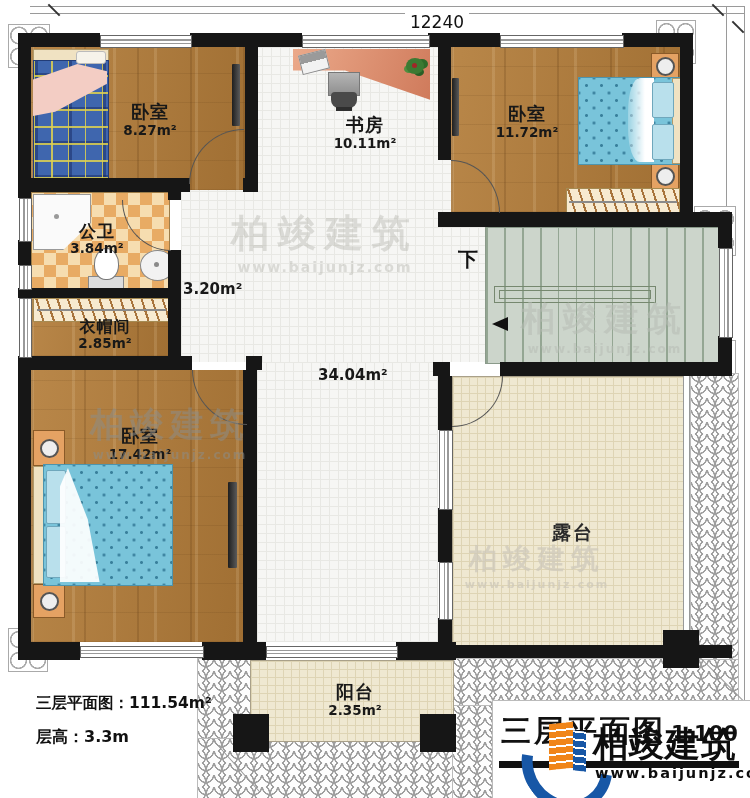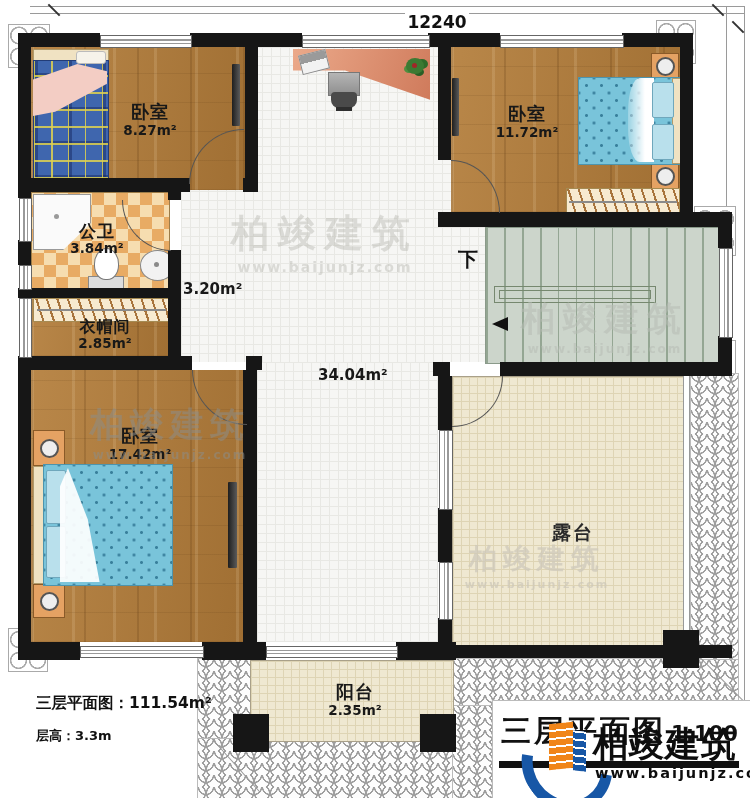--- a/index.html
+++ b/index.html
@@ -75,21 +75,21 @@
 <div id="canvas">
 
   <div class="dimline" style="left:30px;top:6px;width:714px;height:1px;"></div>
   <div class="dimline" style="left:30px;top:13px;width:714px;height:1px;"></div>
   <div class="dimline" style="left:726px;top:6px;width:1px;height:766px;"></div>
   <div class="dimline" style="left:744px;top:6px;width:1px;height:770px;"></div>
   <div class="tick" style="left:46px;top:9px;"></div>
   <div class="tick" style="left:710px;top:9px;"></div>
   <div class="tick" style="left:730px;top:26px;"></div>
   <div class="tick" style="left:730px;top:758px;"></div>
-  <div class="abs" style="left:405px;top:12px;width:64px;height:20px;background:#fff;z-index:3;text-align:center;font-size:17px;font-weight:bold;color:#111;">12240</div>
+  <div class="abs" style="left:405px;top:12px;width:64px;height:20px;background:#fff;z-index:3;text-align:center;font-size:17px;font-weight:normal;color:#111;">12240</div>
   <div class="abs" style="left:686px;top:302px;width:60px;height:20px;z-index:3;text-align:center;font-size:16px;font-weight:bold;color:#111;transform:rotate(-90deg);">12320</div>
 
   <div class="coldots" style="left:8px;top:24px;width:40px;height:42px;"></div>
   <div class="coldots" style="left:656px;top:20px;width:38px;height:42px;"></div>
   <div class="coldots" style="left:694px;top:206px;width:40px;height:48px;"></div>
   <div class="coldots" style="left:688px;top:340px;width:46px;height:38px;"></div>
   <div class="coldots" style="left:8px;top:628px;width:38px;height:42px;"></div>
 
   <div class="tile" style="left:181px;top:47px;width:304px;height:315px;"></div>
   <div class="tile" style="left:257px;top:362px;width:181px;height:280px;"></div>
@@ -240,20 +240,24 @@
   <div class="arc arc-tl" style="left:189px;top:129px;width:54px;height:54px;"></div>
   <div class="arc arc-bl" style="left:122px;top:200px;width:48px;height:50px;"></div>
   <div class="arc arc-bl" style="left:192px;top:370px;width:54px;height:54px;"></div>
   <div class="arc arc-tr" style="left:451px;top:160px;width:48px;height:52px;"></div>
   <div class="arc arc-br" style="left:452px;top:376px;width:50px;height:50px;"></div>
 
   <div class="lbl" style="left:100px;top:98px;width:100px;height:44px;">
     <span class="nm">卧室</span>
     <span class="ar">8.27m²</span>
   </div>
+  <div class="lbl" style="left:315px;top:112px;width:100px;height:42px;">
+    <span class="nm">书房</span>
+    <span class="ar">10.11m²</span>
+  </div>
   <div class="lbl" style="left:477px;top:100px;width:100px;height:44px;">
     <span class="nm">卧室</span>
     <span class="ar">11.72m²</span>
   </div>
   <div class="lbl" style="left:64px;top:220px;width:66px;height:38px;">
     <span class="nm" style="font-size:17px;">公卫</span>
     <span class="ar">3.84m²</span>
   </div>
   <div class="lbl" style="left:68px;top:316px;width:74px;height:38px;">
     <span class="nm" style="font-size:16px;">衣帽间</span>
@@ -284,21 +288,21 @@
     <span class="u" style="font-size:12px;color:rgba(182,188,180,.55);">www.baijunjz.com</span>
   </div>
   <div class="wm" style="left:432px;top:540px;width:210px;">
     <span class="t" style="font-size:28px;letter-spacing:6px;color:rgba(205,200,186,.75);">柏竣建筑</span>
     <span class="u" style="font-size:11px;color:rgba(205,200,186,.75);">www.baijunjz.com</span>
   </div>
 
   <div class="abs" style="left:36px;top:693px;font-size:15.5px;font-weight:bold;color:#111;z-index:26;">
     <span>三层平面图：</span><span>111.54m²</span>
   </div>
-  <div class="abs" style="left:36px;top:727px;font-size:13px;font-weight:bold;color:#111;z-index:26;">
+  <div class="abs" style="left:36px;top:727px;font-size:16px;font-weight:bold;color:#111;z-index:26;">
     <span>层高：</span><span>3.3m</span>
   </div>
 
   <div class="abs" style="left:492px;top:700px;width:258px;height:98px;background:#fff;border:1px solid #bbb;z-index:40;">
     <div class="abs" style="left:8px;top:10px;white-space:nowrap;z-index:41;">
       <span style="font-size:30px;font-weight:bold;color:#111;letter-spacing:3px;">三层平面图</span>
       <span style="font-size:21px;font-weight:bold;color:#111;">1:100</span>
     </div>
     <div class="abs" style="left:6px;top:60px;width:240px;height:7px;background:#111;z-index:41;"></div>
 

